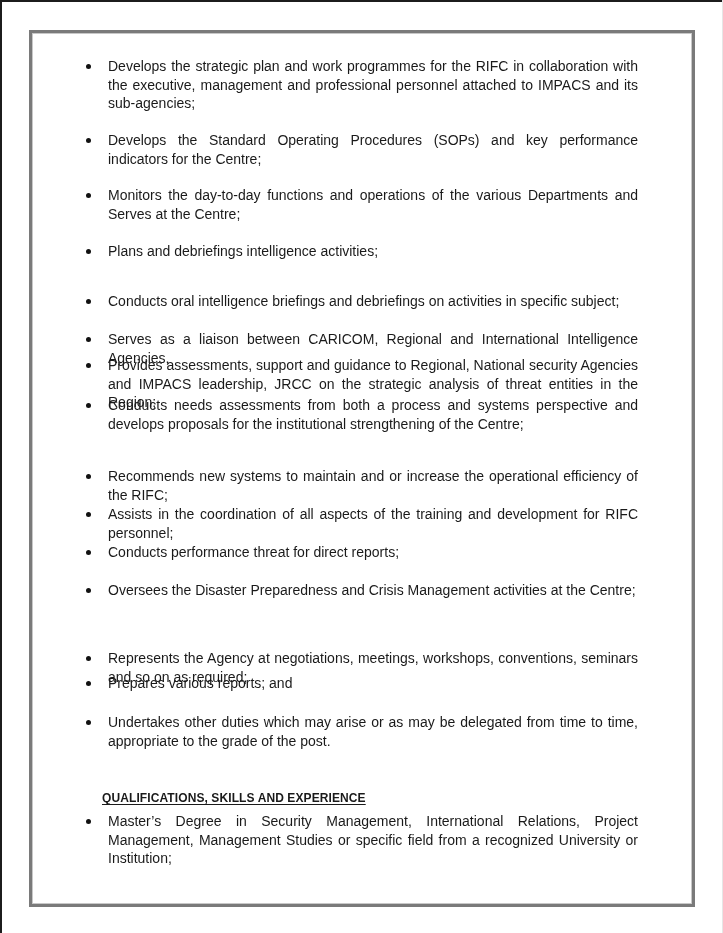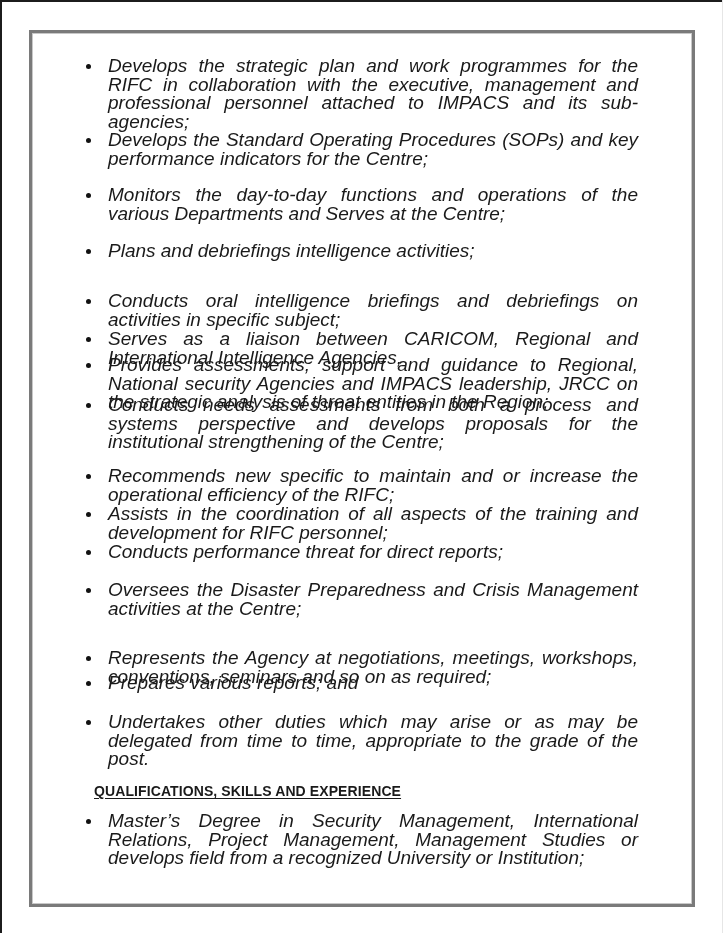--- a/index.html
+++ b/index.html
@@ -42,48 +42,47 @@
     }
     ul.duties {
       list-style: none;
       margin: 0;
       padding: 0;
     }
     .item {
       position: absolute;
       left: 86px;
       width: 552px;
-      font-size: 19px;
+      font-size: 14px;
       line-height: 18.5px;
-      font-style: italic;
     }
     .bullet {
       position: absolute;
       left: 0;
       top: 7px;
       width: 5px;
       height: 5px;
       border-radius: 50%;
       background: #111;
     }
     .item-text {
       display: block;
       margin-left: 22px;
       text-align: justify;
     }
     .section-heading {
       position: absolute;
       left: 86px;
       top: 775px;
-      font-size: 14px;
+      font-size: 12px;
       font-weight: bold;
       text-decoration: underline;
       text-underline-offset: 2px;
       letter-spacing: 0.1px;
-      margin: 8px;
+      margin: 16px;
     }
   </style>
 </head>
 <body>
 
 <div class="screen-edge-top"></div>
 <div class="screen-edge-left"></div>
 <div class="screen-edge-right"></div>
 
 <div class="page-frame"></div>
@@ -117,21 +116,21 @@
     <li class="item" style="top:356px">
       <span class="bullet"></span>
       <span class="item-text">Provides assessments, support and guidance to Regional, National security Agencies and IMPACS leadership, JRCC on the strategic analysis of threat entities in the Region;</span>
     </li>
     <li class="item" style="top:396px">
       <span class="bullet"></span>
       <span class="item-text">Conducts needs assessments from both a process and systems perspective and develops proposals for the institutional strengthening of the Centre;</span>
     </li>
     <li class="item" style="top:467px">
       <span class="bullet"></span>
-      <span class="item-text">Recommends new specific to maintain and or increase the operational efficiency of the RIFC;</span>
+      <span class="item-text">Recommends new systems to maintain and or increase the operational efficiency of the RIFC;</span>
     </li>
     <li class="item" style="top:505px">
       <span class="bullet"></span>
       <span class="item-text">Assists in the coordination of all aspects of the training and development for RIFC personnel;</span>
     </li>
     <li class="item" style="top:543px">
       <span class="bullet"></span>
       <span class="item-text">Conducts performance threat for direct reports;</span>
     </li>
     <li class="item" style="top:581px">
@@ -150,16 +149,16 @@
       <span class="bullet"></span>
       <span class="item-text">Undertakes other duties which may arise or as may be delegated from time to time, appropriate to the grade of the post.</span>
     </li>
   </ul>
 
   <h2 class="section-heading">QUALIFICATIONS, SKILLS AND EXPERIENCE</h2>
 
   <ul class="duties">
     <li class="item" style="top:812px">
       <span class="bullet"></span>
-      <span class="item-text">Master’s Degree in Security Management, International Relations, Project Management, Management Studies or develops field from a recognized University or Institution;</span>
+      <span class="item-text">Master’s Degree in Security Management, International Relations, Project Management, Management Studies or specific field from a recognized University or Institution;</span>
     </li>
   </ul>
 </div>
 
 </body></html>

